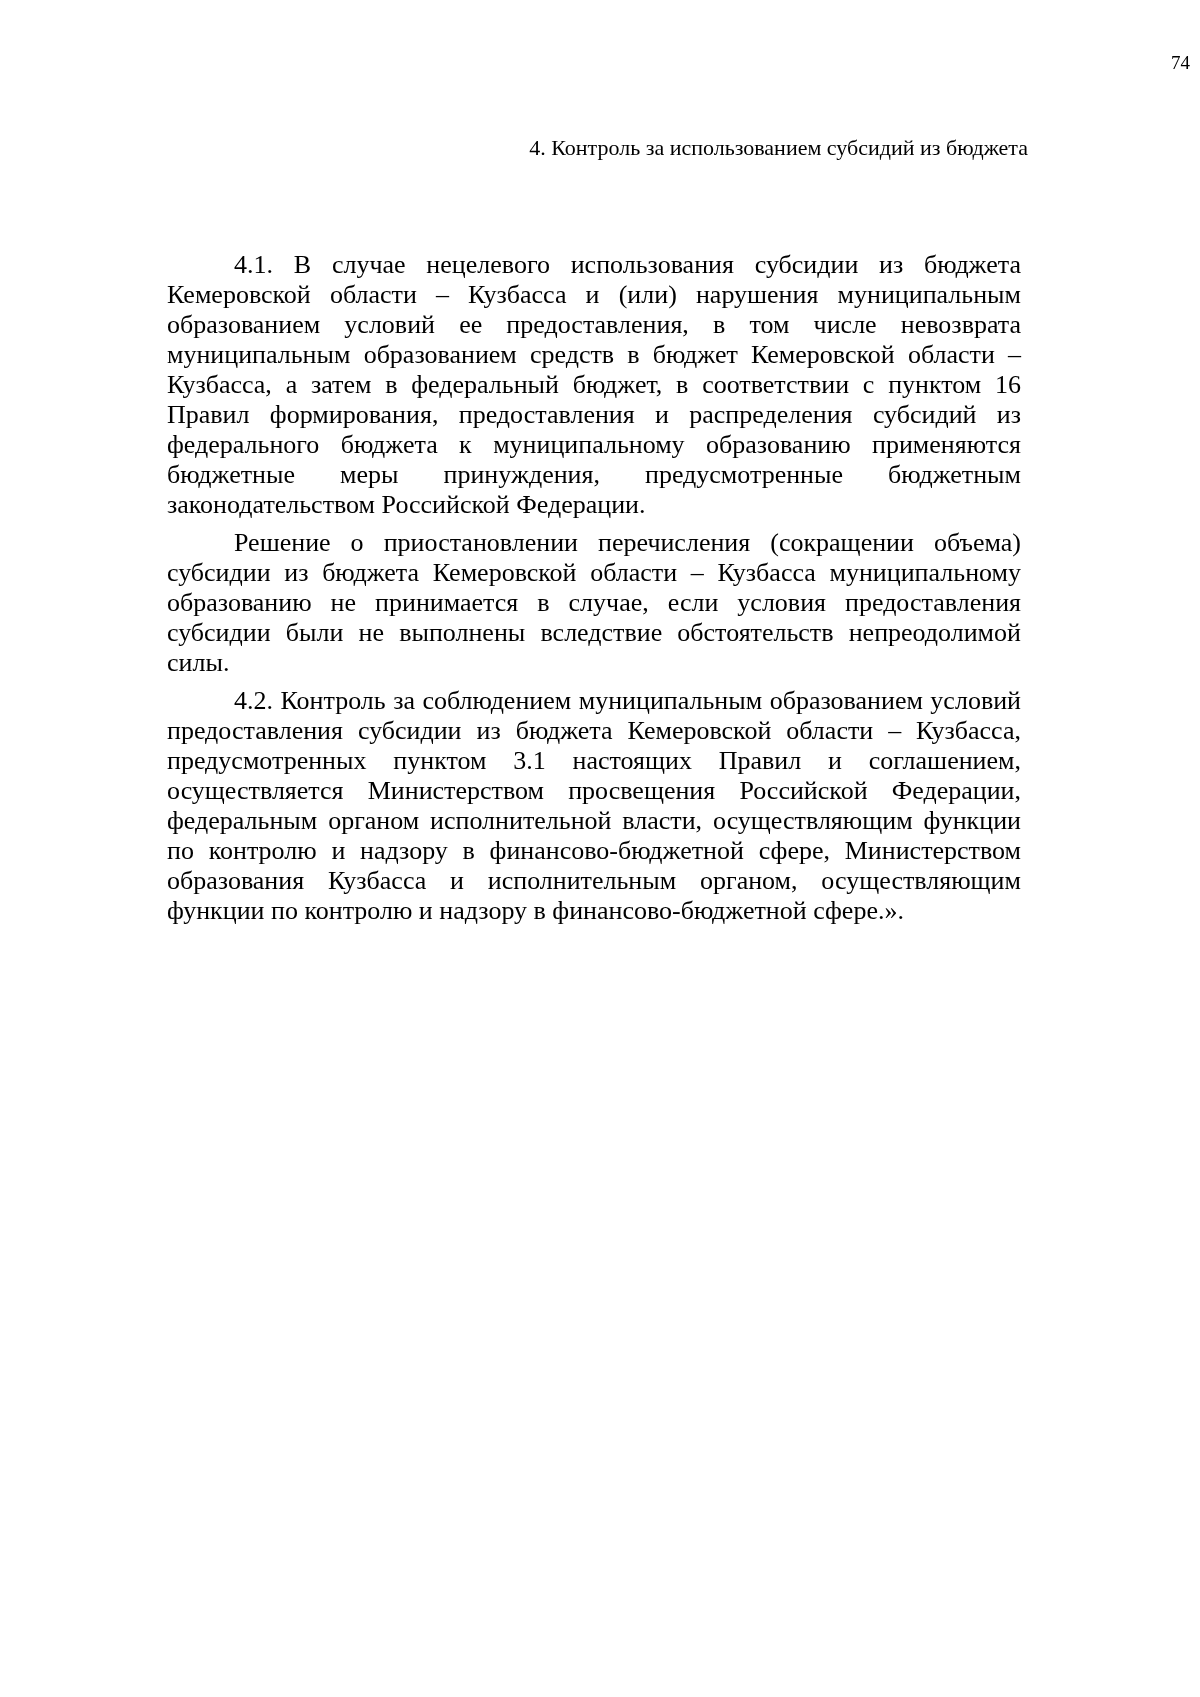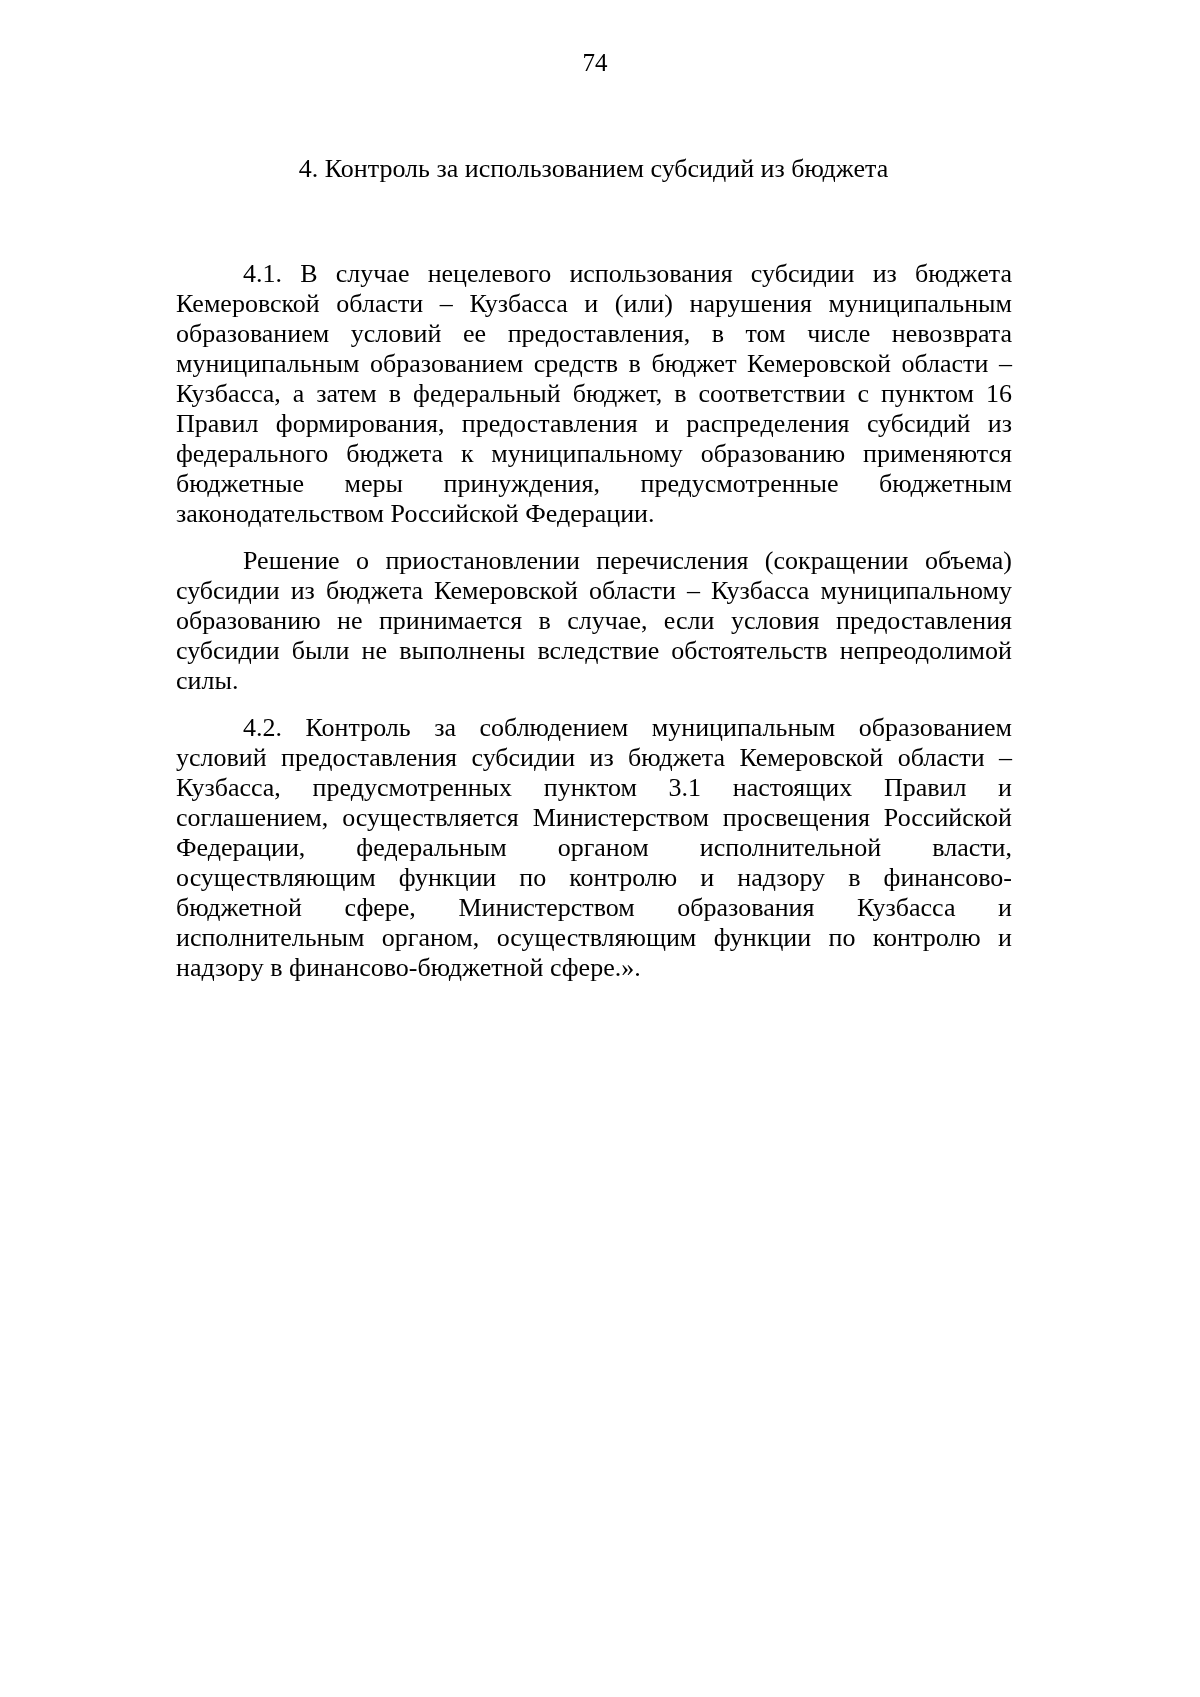--- a/index.html
+++ b/index.html
@@ -4,33 +4,33 @@
   <style>
     html, body { margin: 0; padding: 0; background: #ffffff; }
     body { width: 1200px; height: 1697px; position: relative; overflow: hidden; }
     .page {
       position: absolute; left: 0; top: 0; width: 1200px; height: 1697px;
       background: #ffffff; color: #000000;
       font-family: "Liberation Serif", "DejaVu Serif", serif;
     }
     .page-number {
       position: absolute; top: 52px; left: 0; width: 1190px;
-      text-align: center; font-size: 25px; line-height: 22px;
+      text-align: right; font-size: 19px; line-height: 22px;
     }
     .title {
-      position: absolute; top: 154px; left: 159px; width: 869px;
-      text-align: center; font-size: 26px; line-height: 30px;
+      position: absolute; top: 133px; left: 159px; width: 869px;
+      text-align: right; font-size: 22px; line-height: 30px;
     }
     .title div { white-space: nowrap; }
     .body-text {
       position: absolute; top: 242px; left: 159px; width: 870px;
       font-size: 26px; line-height: 30px;
     }
     .para {
-      margin: 17px; text-align: justify; text-indent: 67px;
+      margin: 8px; text-align: justify; text-indent: 67px;
     }
   </style>
 </head>
 <body>
 
 <div class="page">
   <div class="page-number">74</div>
 
   <div class="title">
     <div>4. Контроль за использованием субсидий из бюджета</div>

